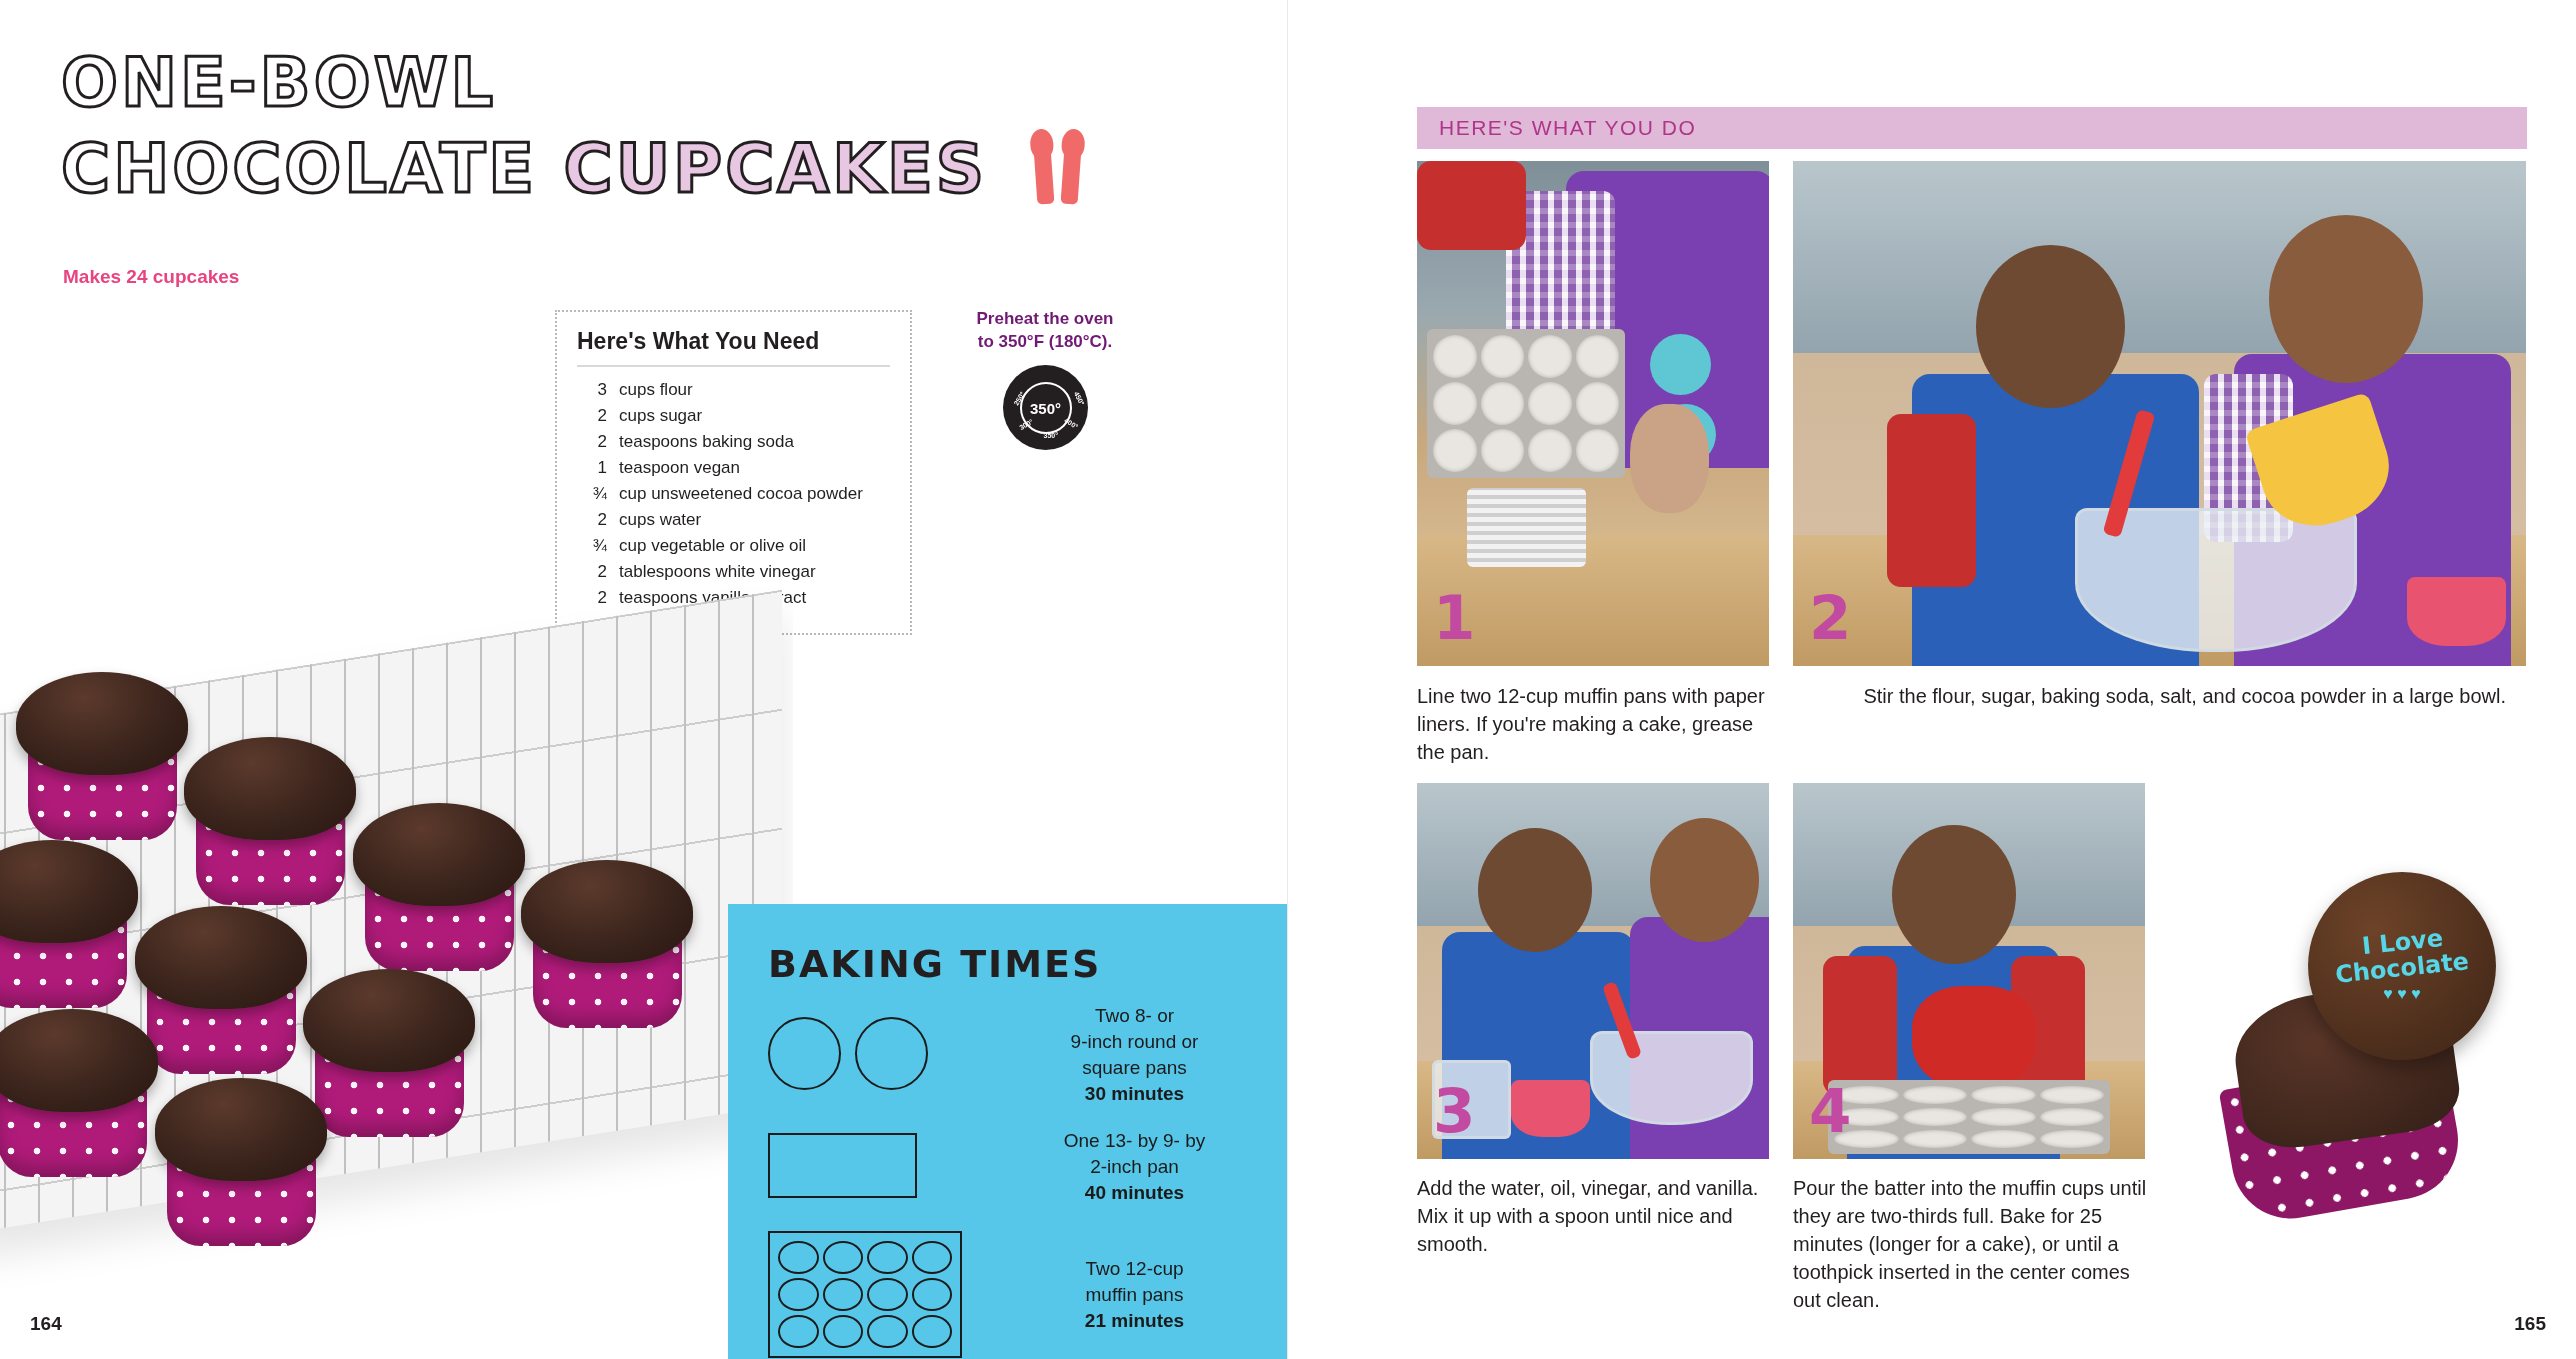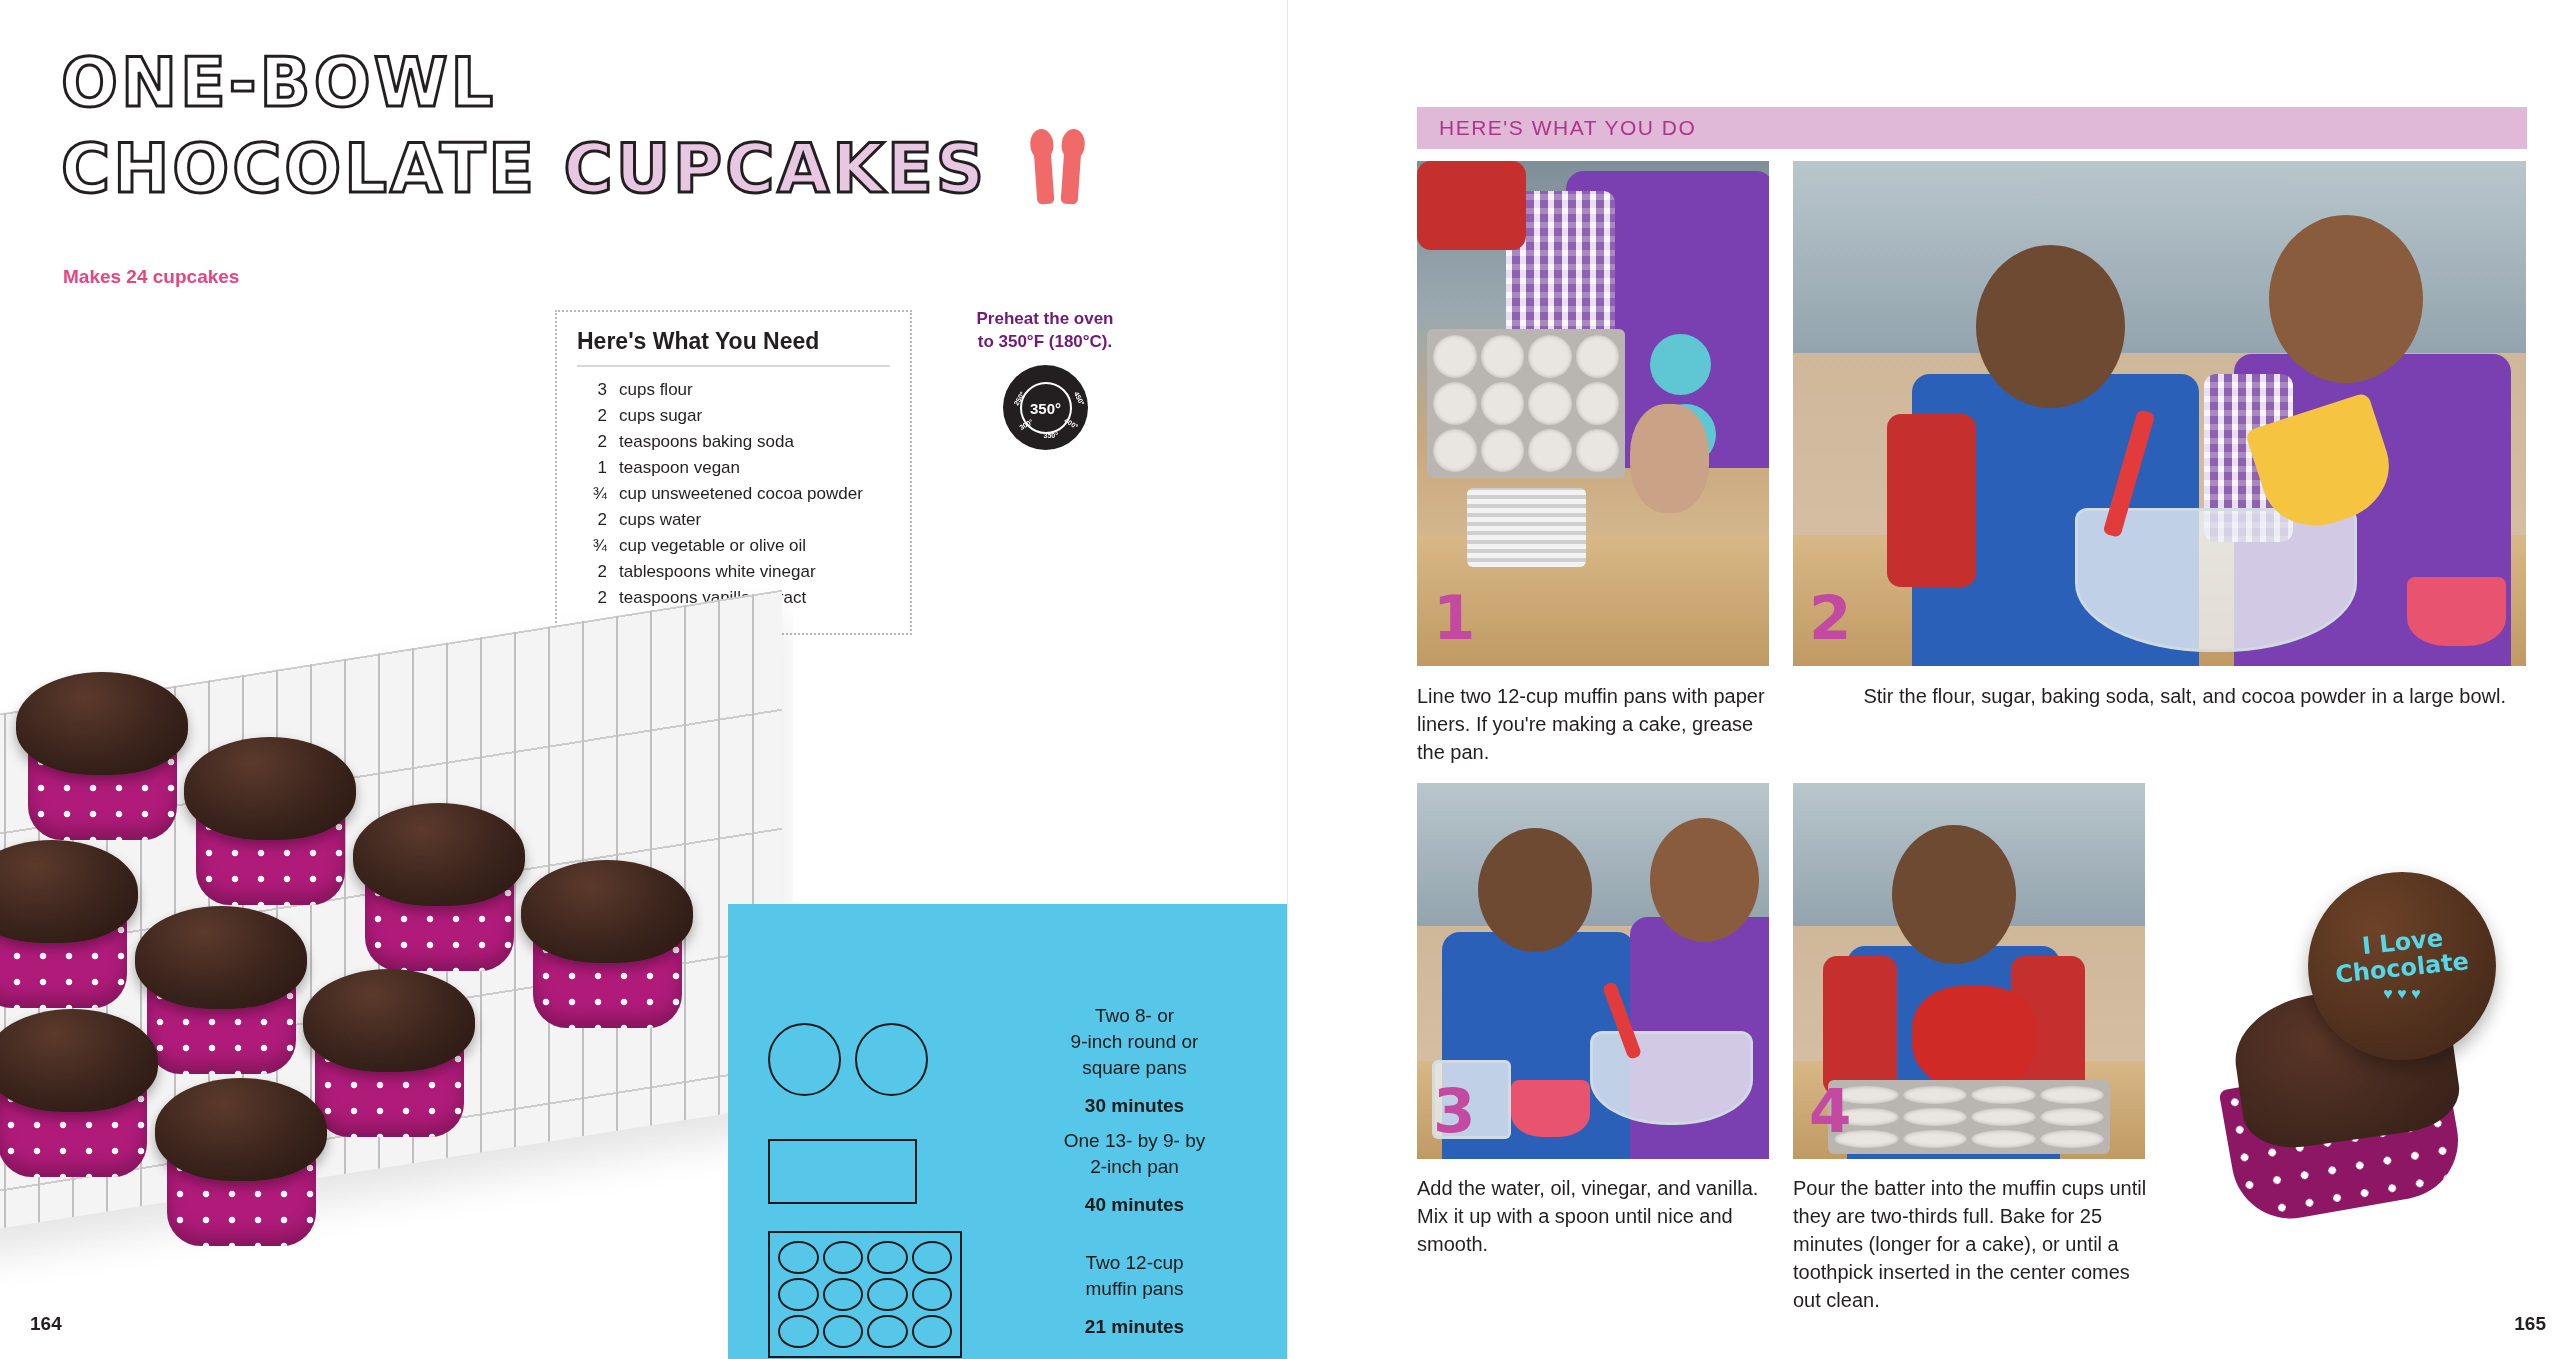--- a/index.html
+++ b/index.html
@@ -238,21 +238,21 @@
   .bt-row.r2 { top: 224px; }
   .bt-row.r3 { top: 327px; }
   .bt-shapes { width: 248px; flex: none; }
   .bt-text {
     flex: 1;
     font-size: 19px;
     line-height: 26px;
     color: #1b1b1b;
     text-align: center;
   }
-  .bt-min { font-weight: bold; margin-top: 12px; }
+  .bt-min { font-weight: bold; margin-top: 0; }
   .circ {
     display: inline-block;
     width: 73px; height: 73px;
     border: 2px solid #1b1b1b;
     border-radius: 50%;
     margin-right: 14px;
   }
   .rect {
     width: 149px; height: 65px;
     border: 2px solid #1b1b1b;
@@ -565,20 +565,21 @@
           <div class="cup-liner"></div>
           <div class="cup-top"></div>
         </div>
       <div class="cupcake" style="left:149px; top:535px;">
           <div class="cup-liner"></div>
           <div class="cup-top"></div>
         </div>
     </div>
 
     <div class="baking-times">
+      <div class="bt-title">BAKING TIMES</div>
 
       <div class="bt-row r1">
         <div class="bt-shapes">
           <span class="circ"></span><span class="circ"></span>
         </div>
         <div class="bt-text">
           <div style="white-space:pre-line">Two 8- or
 9-inch round or
 square pans</div>
           <div class="bt-min">30 minutes</div>

